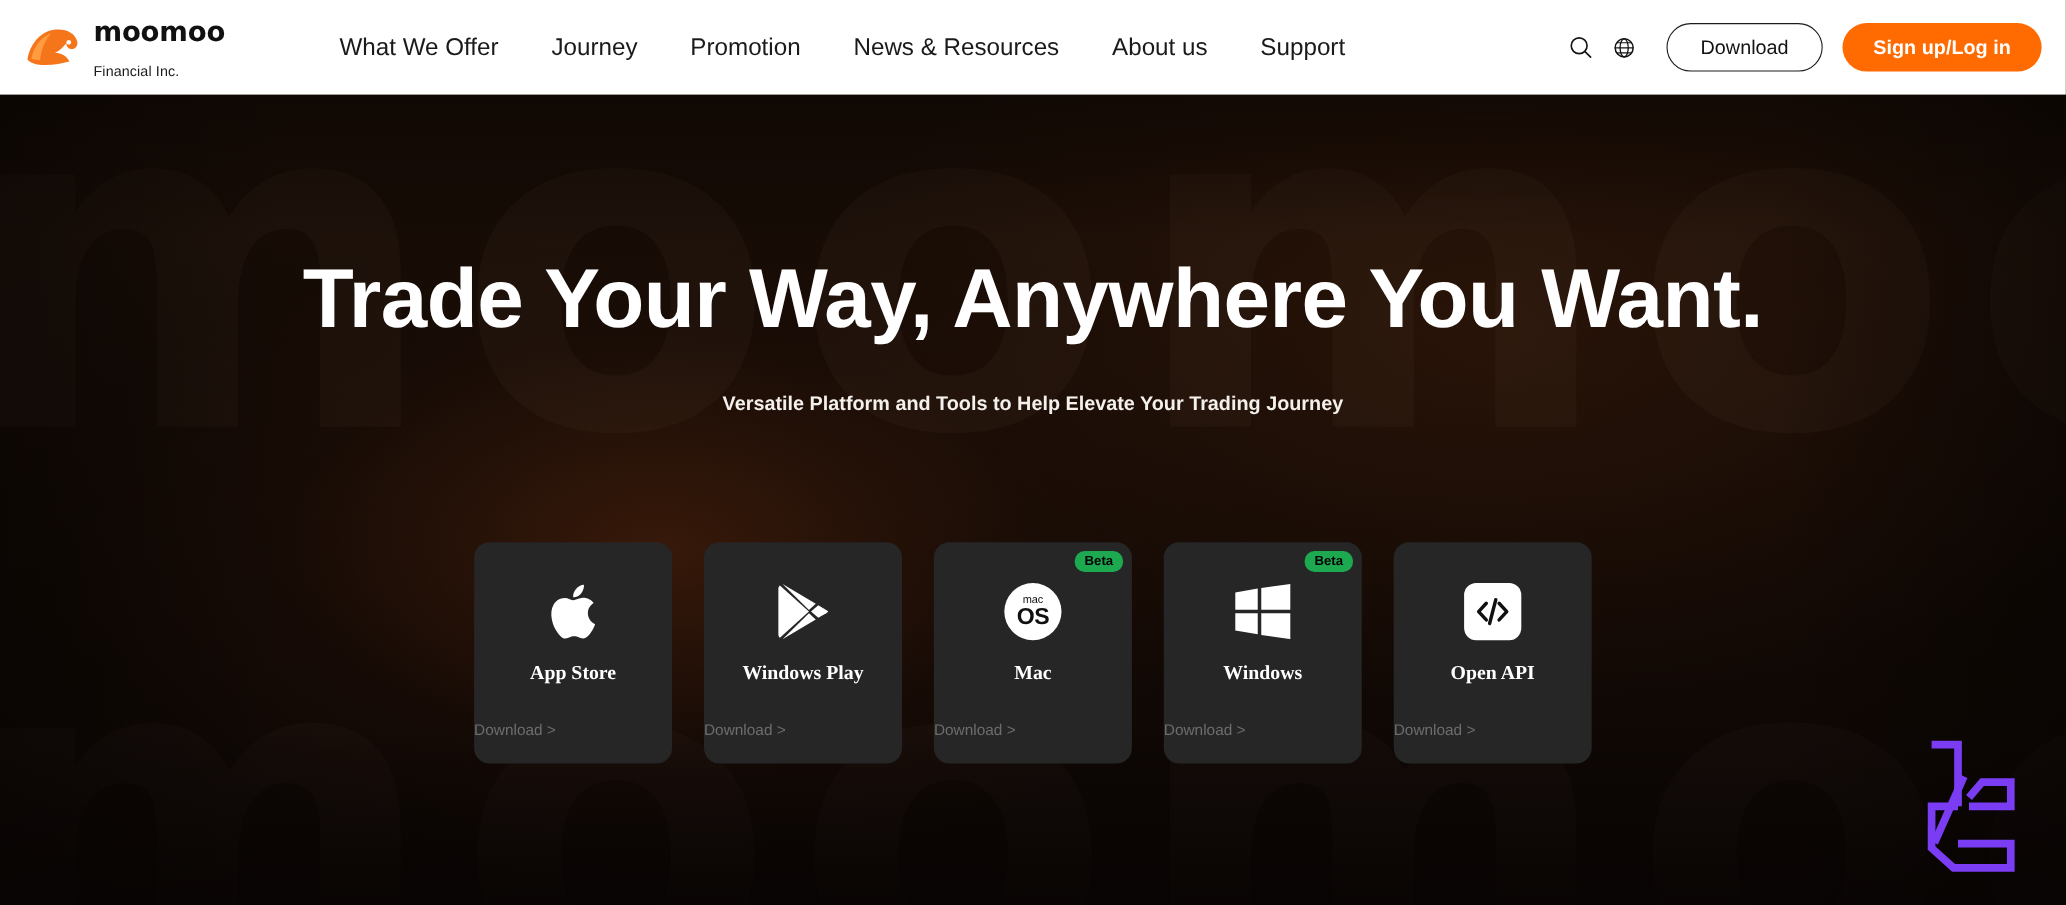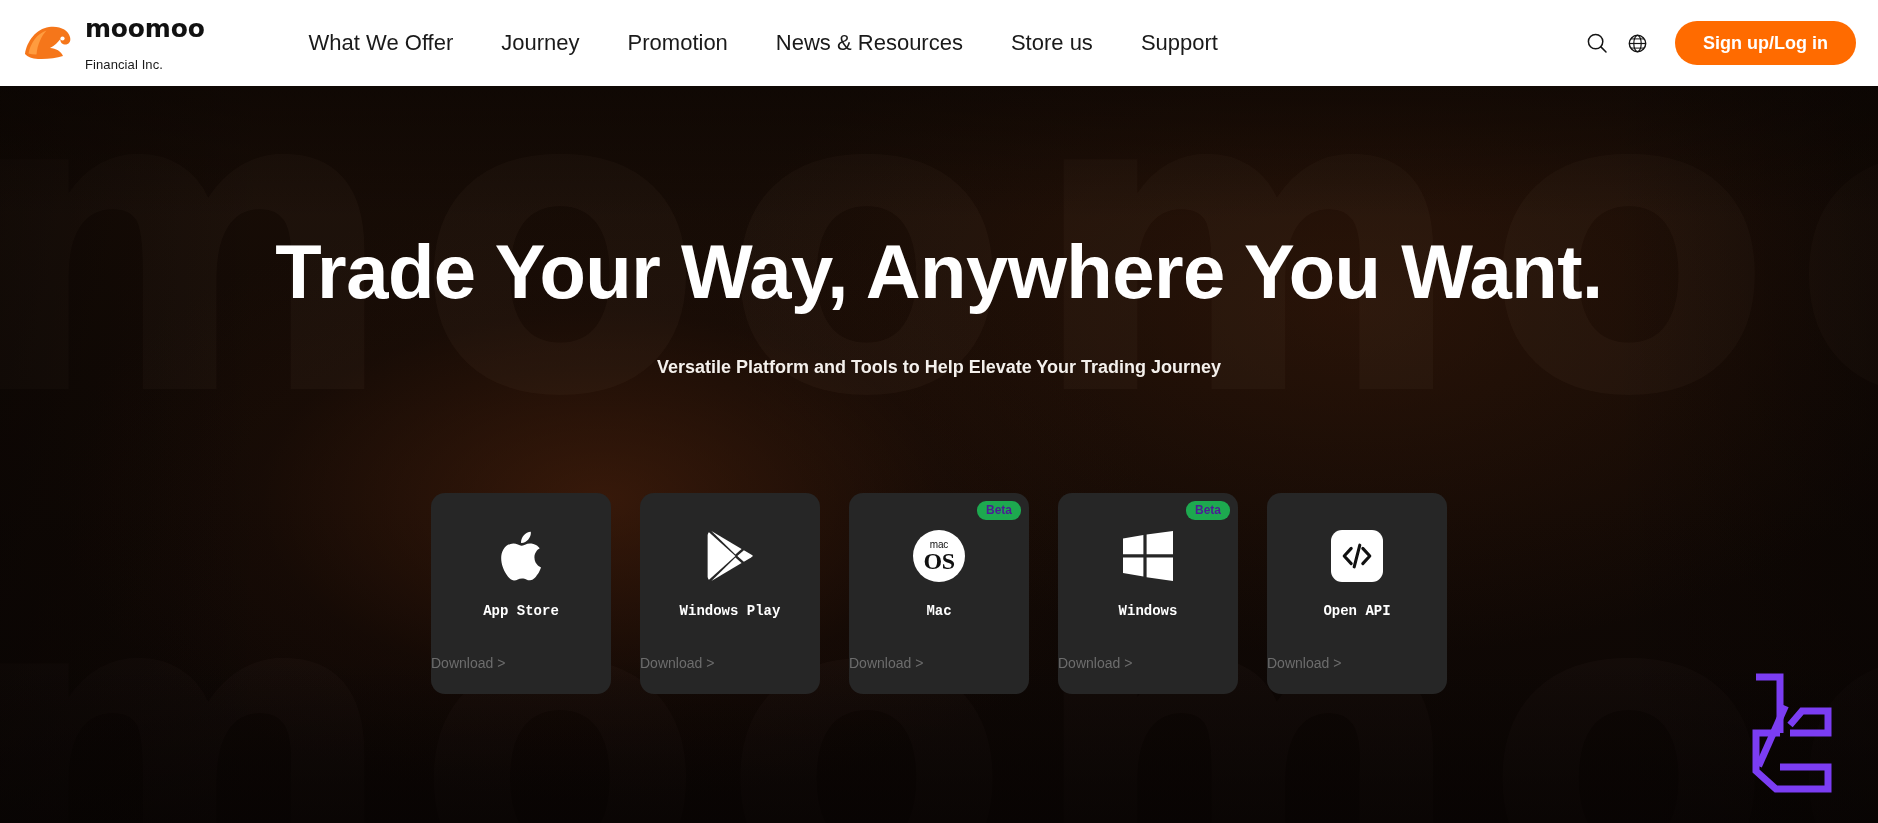--- a/index.html
+++ b/index.html
@@ -202,60 +202,60 @@
   }
   .card-icon {
     height: 70px;
     margin-top: 28px;
     display: flex;
     align-items: center;
     justify-content: center;
   }
   .card-label {
     margin-top: 6px;
-    font-size: 14px;
+    font-size: 18px;
     font-weight: 700;
     color: #ffffff;
     line-height: 28px;
-    font-family: Liberation Mono, monospace;
+    font-family: Liberation Serif, serif;
   }
   .card-action {
     position: absolute;
     bottom: 22px;
     left: 0; right: 0;
     font-size: 14px;
     color: #6d6d6d;
     line-height: 18px;
   }
   .badge {
     position: absolute;
     top: 8px; right: 8px;
     background: #1DA94F;
-    color: #4c1d95;
+    color: #000000;
     font-size: 12px;
     font-weight: 700;
     border-radius: 9px;
     padding: 2px 9px 3px;
     line-height: 14px;
     font-family: "Liberation Sans", sans-serif;
   }
 
   .macos-circle {
     width: 52px; height: 52px;
     border-radius: 50%;
     background: #ffffff;
     display: flex;
     flex-direction: column;
     align-items: center;
     justify-content: center;
     color: #101010;
     line-height: 1;
   }
   .macos-small { font-size: 10px; font-weight: 400; letter-spacing: -0.2px; }
-  .macos-big { font-size: 24px; font-weight: 600; letter-spacing: -0.5px; margin-top: -1px; font-family: Liberation Serif, serif; }
+  .macos-big { font-size: 21px; font-weight: 600; letter-spacing: -0.5px; margin-top: -1px; }
 
   .api-square {
     width: 52px; height: 52px;
     border-radius: 11px;
     background: #ffffff;
     display: flex; align-items: center; justify-content: center;
   }
 
   
   .corner-glyph {
@@ -284,40 +284,41 @@
       <span class="brand-name">moomoo</span>
       <span class="brand-sub">Financial Inc.</span>
     </span>
   </div>
 
   <nav class="nav-links">
     <span class="nav-link">What We Offer</span>
     <span class="nav-link">Journey</span>
     <span class="nav-link">Promotion</span>
     <span class="nav-link">News &amp; Resources</span>
-    <span class="nav-link">Store us</span>
+    <span class="nav-link">About us</span>
     <span class="nav-link">Support</span>
   </nav>
 
   <div class="nav-right">
     <span class="icon-btn">
       <svg width="22" height="22" viewBox="0 0 22 22" fill="none" xmlns="http://www.w3.org/2000/svg">
         <circle cx="9.6" cy="9.6" r="7.2" stroke="#141414" stroke-width="1.5"></circle>
         <line x1="14.9" y1="14.9" x2="20" y2="20" stroke="#141414" stroke-width="1.5" stroke-linecap="round"></line>
       </svg>
     </span>
     <span class="icon-btn">
       <svg width="21" height="21" viewBox="0 0 21 21" fill="none" xmlns="http://www.w3.org/2000/svg">
         <circle cx="10.5" cy="10.5" r="8.2" stroke="#141414" stroke-width="1.4"></circle>
         <ellipse cx="10.5" cy="10.5" rx="3.7" ry="8.2" stroke="#141414" stroke-width="1.2"></ellipse>
         <line x1="2.3" y1="10.5" x2="18.7" y2="10.5" stroke="#141414" stroke-width="1.2"></line>
         <line x1="3.8" y1="5.9" x2="17.2" y2="5.9" stroke="#141414" stroke-width="1"></line>
         <line x1="3.8" y1="15.1" x2="17.2" y2="15.1" stroke="#141414" stroke-width="1"></line>
       </svg>
     </span>
+    <button class="btn-download">Download</button>
     <button class="btn-signup">Sign up/Log in</button>
   </div>
 </div>
 
 <div class="hero">
 
   <div class="watermark watermark-row1">moomoo</div>
   <div class="watermark watermark-row2">moomoo</div>
   <div class="hero-vignette"></div>
 

